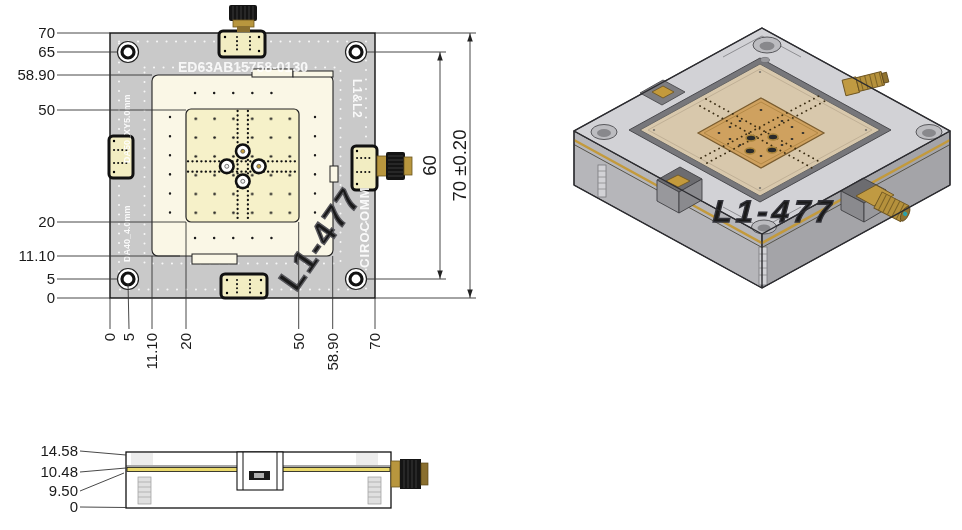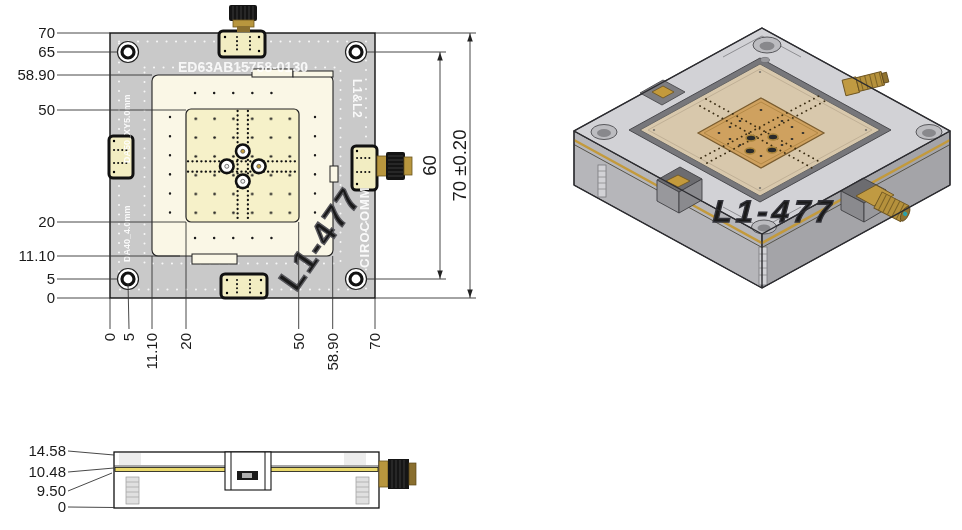--- a/index.html
+++ b/index.html
@@ -366,21 +366,21 @@
         <circle cx="30.5" cy="0" r="2.2" fill="#2aa0a8"></circle>
       </g>
     </g>
 
     <text transform="translate(711,222) skewX(-14)" font-size="31" font-weight="bold" letter-spacing="4" fill="rgba(205,205,210,0.45)" stroke="#33333a" stroke-width="1.4">L1-477</text>
 
     <path d="M762,28 L950,131 L950,185 L762,288 L574,185 L574,131 Z M574,131 L762,234 L950,131 M762,234 L762,288" fill="none" stroke="#2c2c30" stroke-width="1.4"></path>
   </svg>
   </div>
 
-  <div class="view" style="left:4px;top:400px;">
+  <div class="view" style="left:16px;top:400px;">
   <svg width="500" height="130" viewBox="0 400 500 130">
     <g>
       <rect x="110" y="452" width="265" height="56" fill="#ffffff" stroke="#111" stroke-width="1.3"></rect>
 
       <g>
         <rect x="115" y="453" width="22" height="12" fill="#ececec"></rect>
         <rect x="340" y="453" width="22" height="12" fill="#ececec"></rect>
         <rect x="122" y="477" width="13" height="27" fill="#e0e0e0" stroke="#999" stroke-width="0.7"></rect>
         <g stroke="#aaa" stroke-width="0.8">
           <path d="M122,482 H135"></path>

